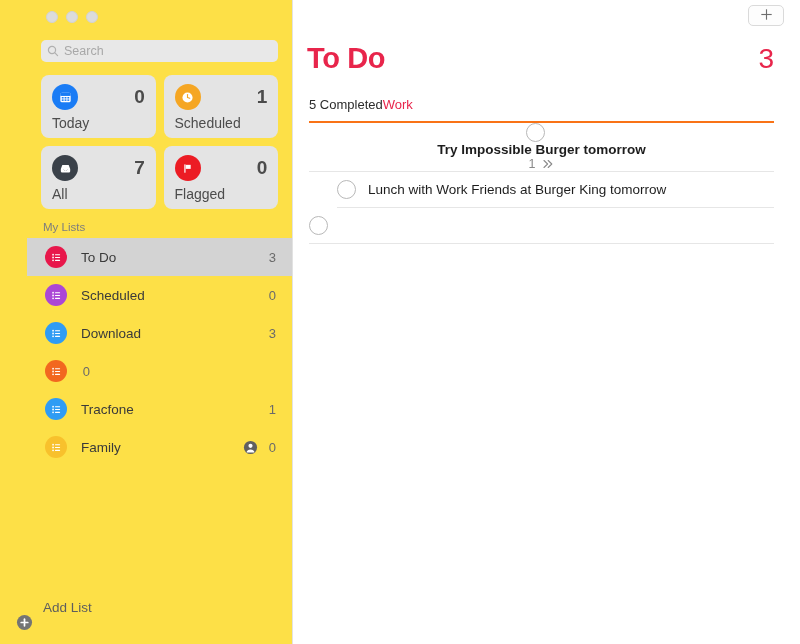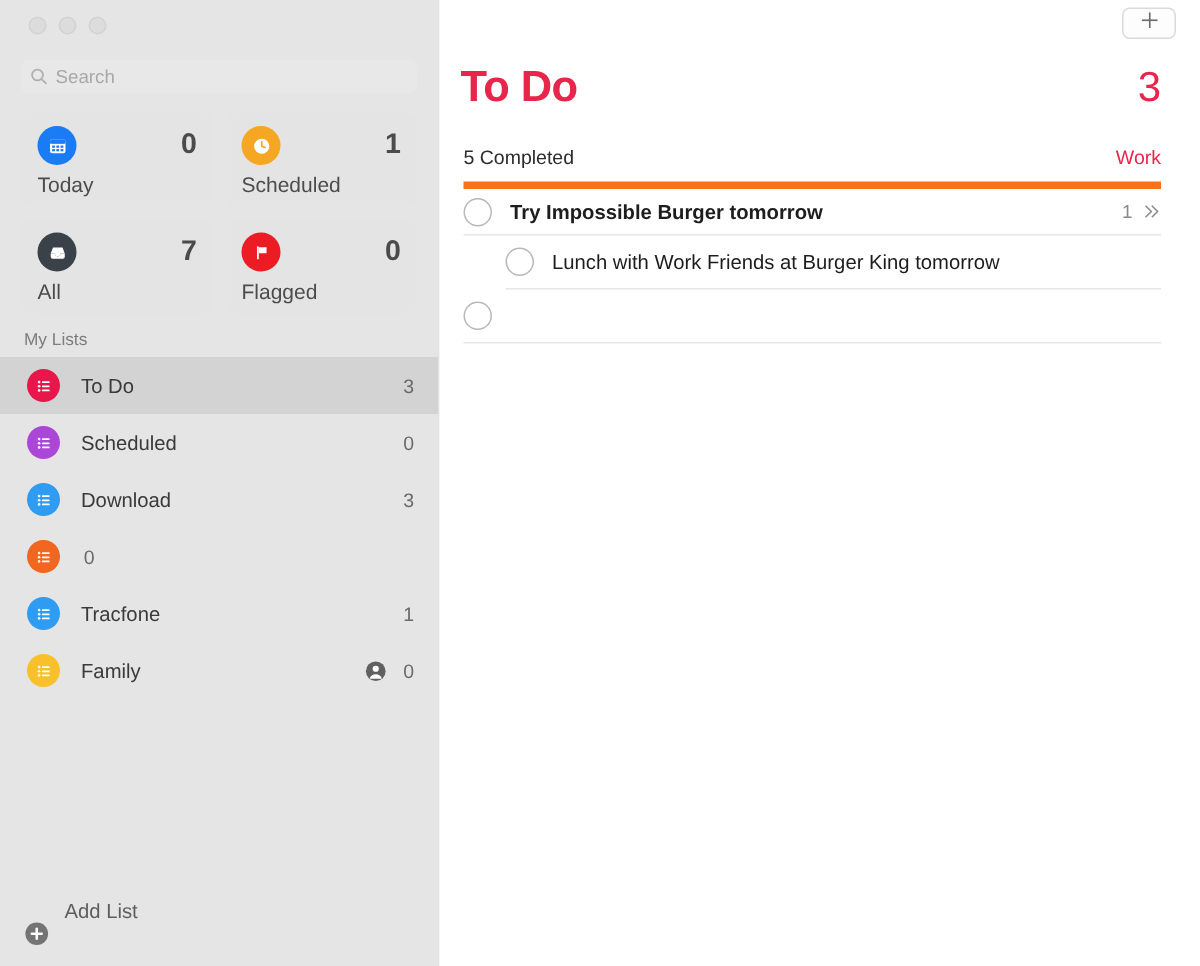--- a/index.html
+++ b/index.html
@@ -15,23 +15,24 @@
     width: 800px; height: 644px;
     display: flex;
     background: #ffffff;
   }
 
   
   .sidebar {
     position: relative;
     width: 293px;
     height: 644px;
-    background: #e5e5e5;
+    background: #fde047;
     border-right: 1px solid #e2e2e2;
     flex: 0 0 293px;
+    padding-left: 27px;
   }
 
   .traffic-lights {
     display: flex;
     gap: 8px;
     padding: 11px 0 0 19px;
     height: 34px;
     align-items: flex-start;
   }
   .tl-dot {
@@ -186,38 +187,38 @@
   }
   .list-total {
     font-size: 28px;
     font-weight: 400;
     color: #e8254b;
   }
 
   .completed-row {
     display: flex;
     align-items: center;
-    justify-content: space-between;
+    justify-content: flex-start;
     padding: 0 26px 0 16px;
     height: 34px;
     margin-top: 12px;
   }
   .completed-text { font-size: 13px; color: #2c2c2c; }
   .show-link { font-size: 13px; color: #e8254b; }
 
   .tasks { padding-left: 16px; padding-right: 26px; }
 
   .task-row {
     display: flex;
     align-items: center;
     min-height: 36px;
     border-bottom: 1px solid #e6e6e6;
     position: relative;
   }
-  .task-row.first { border-top: 5px solid #f97316; }
+  .task-row.first { border-top: 2px solid #f97316; flex-direction: column; }
   .task-row.sub { margin-left: 28px; }
 
   .checkbox {
     width: 19px; height: 19px;
     border-radius: 50%;
     border: 1.4px solid #b8b8b8;
     flex: 0 0 auto;
     margin-right: 12px;
     background: #fff;
   }

